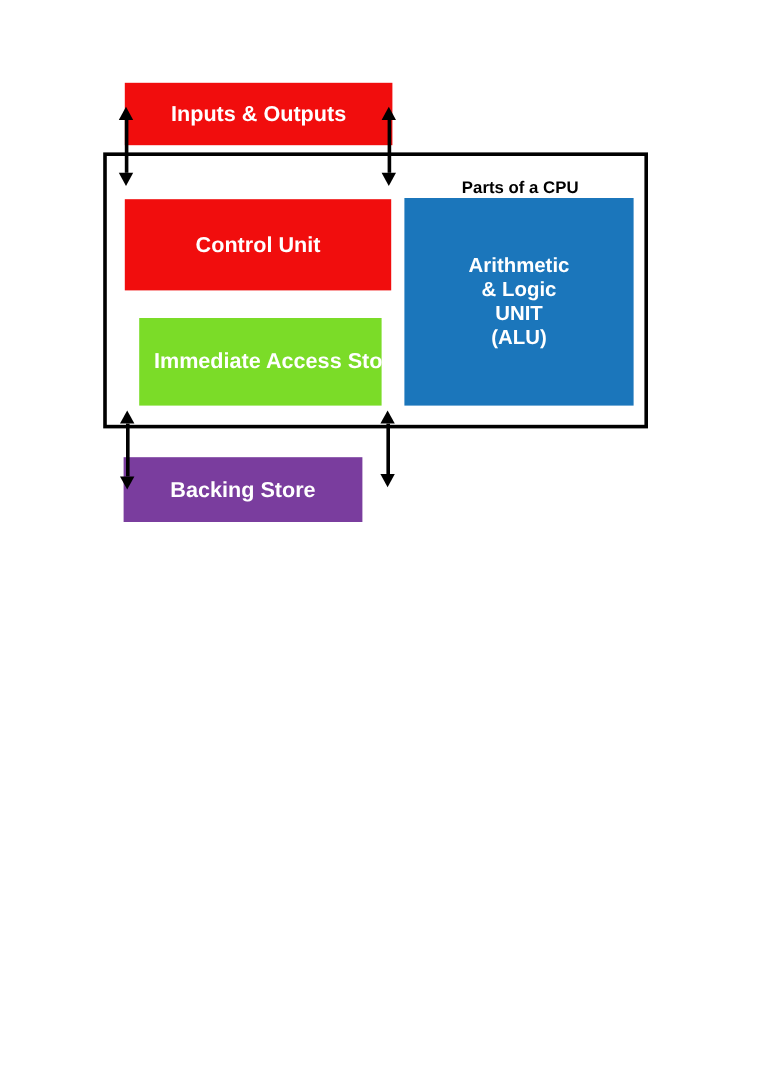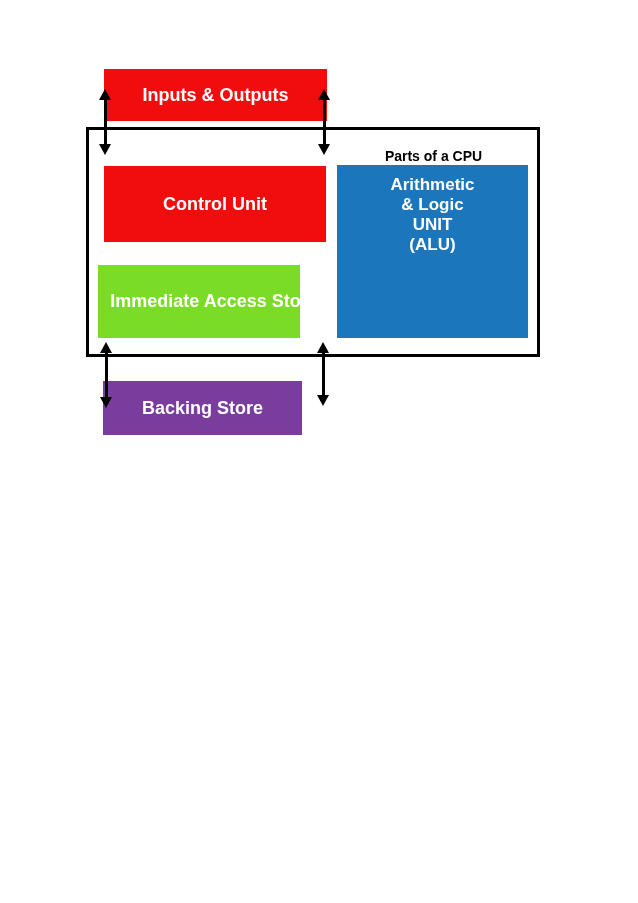--- a/index.html
+++ b/index.html
@@ -49,32 +49,32 @@
     font-weight: bold;
     color: var(--title_text, #000000);
     margin-top: 16px;
   }
   .box-cu {
     left: 104px; top: 166px; width: 222px; height: 76px;
     background: var(--red, #f10d0d);
     font-size: 18px;
   }
   .box-ias {
-    left: 98px; top: 265px; width: 202px; height: 73px;
+    left: 116px; top: 265px; width: 202px; height: 73px;
     background: var(--green, #7bdc28);
     font-size: 18px;
     white-space: nowrap;
     padding-left: 30px;
   }
   .box-alu {
     left: 337px; top: 165px; width: 191px; height: 173px;
     background: var(--blue, #1b76bb);
     font-size: 17px;
     flex-direction: column;
-    justify-content: flex-start;
+    justify-content: center;
     padding: 10px 0;
   }
   .box-bs {
     left: 103px; top: 381px; width: 199px; height: 54px;
     background: var(--purple, #7a3d9e);
     font-size: 18px;
   }
   .varrow {
     position: absolute;
     width: 12px;

